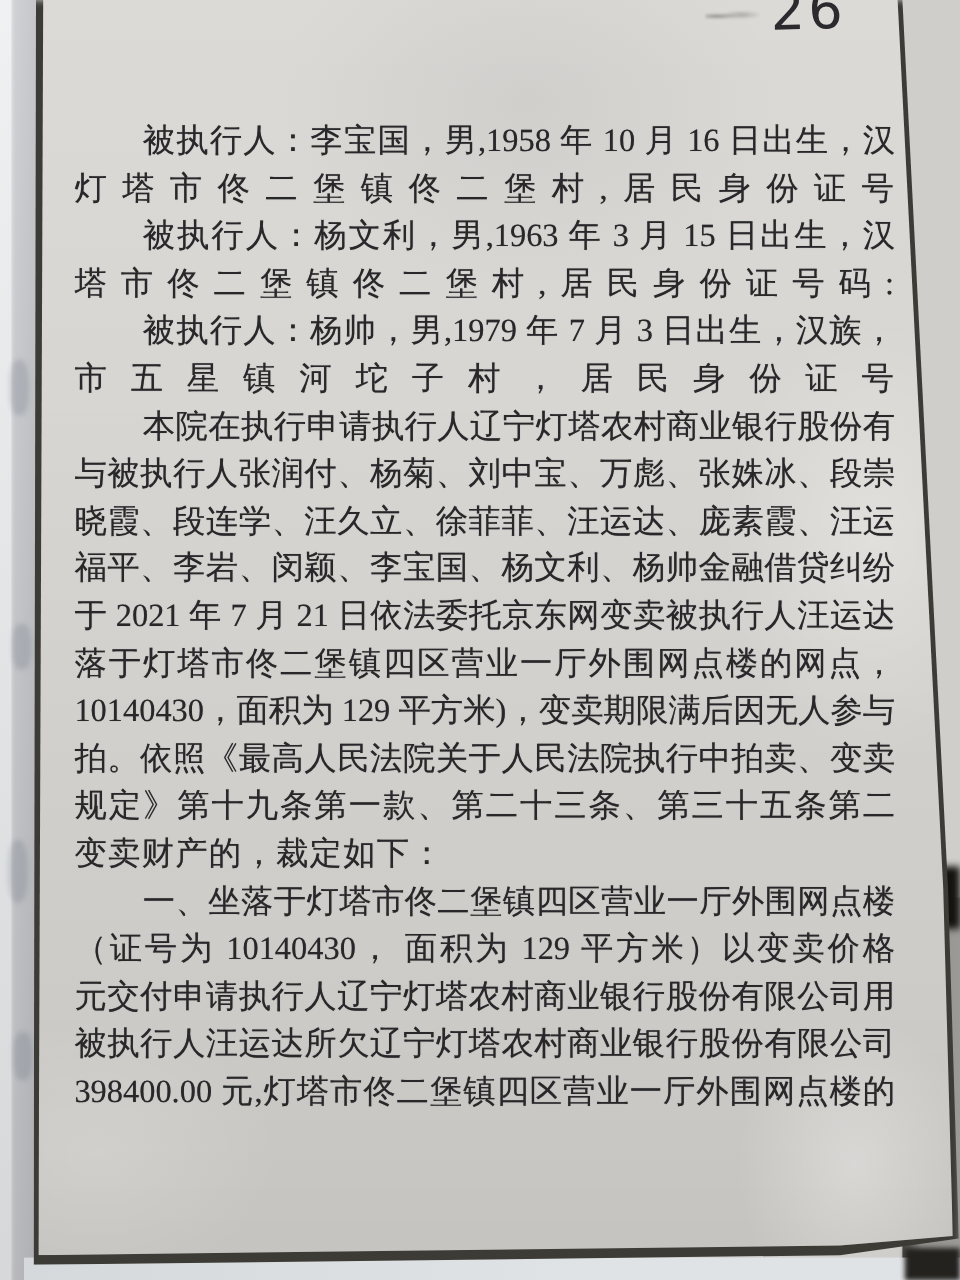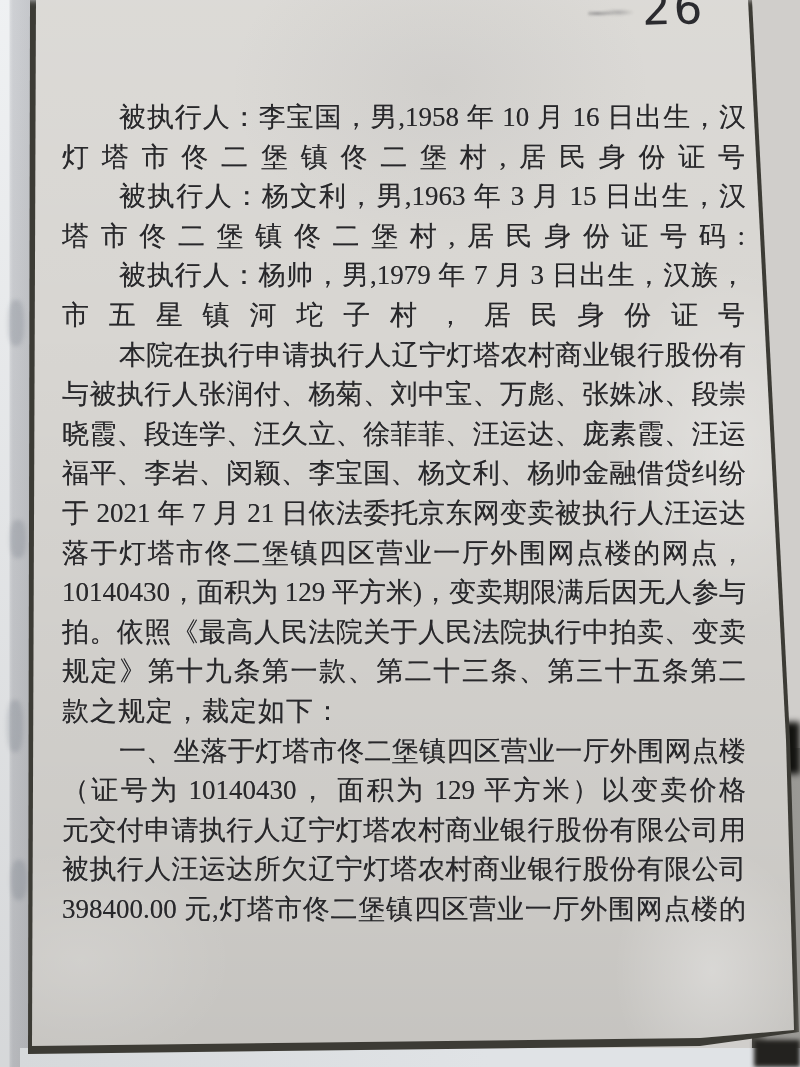--- a/index.html
+++ b/index.html
@@ -142,21 +142,21 @@
       <div class="line">于 2021 年 7 月 21 日依法委托京东网变卖被执行人汪运达名下坐</div>
 
       <div class="line">落于灯塔市佟二堡镇四区营业一厅外围网点楼的网点，（证号为</div>
 
       <div class="line">10140430，面积为 129 平方米)，变卖期限满后因无人参与竞拍流</div>
 
       <div class="line">拍。依照《最高人民法院关于人民法院执行中拍卖、变卖财产的</div>
 
       <div class="line">规定》第十九条第一款、第二十三条、第三十五条第二款、第三</div>
 
-      <div class="line short">款之规定，裁定如下：</div>
+      <div class="line short">变卖财产的，裁定如下：</div>
 
       <div class="line indent">一、坐落于灯塔市佟二堡镇四区营业一厅外围网点楼的网点，</div>
 
       <div class="line">（证号为 10140430， 面积为 129 平方米）以变卖价格 398400.00</div>
 
       <div class="line">元交付申请执行人辽宁灯塔农村商业银行股份有限公司用以抵顶</div>
 
       <div class="line">被执行人汪运达所欠辽宁灯塔农村商业银行股份有限公司债务中</div>
 
       <div class="line">398400.00 元,灯塔市佟二堡镇四区营业一厅外围网点楼的网点，</div>

